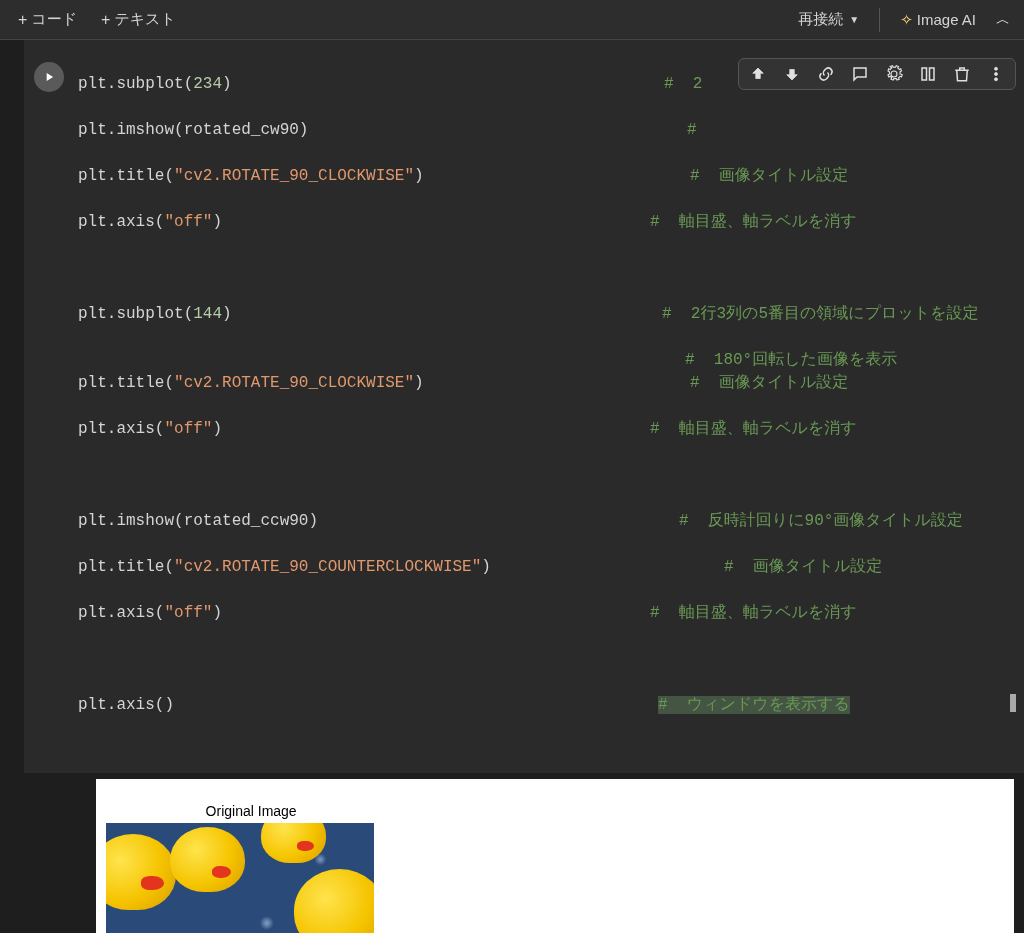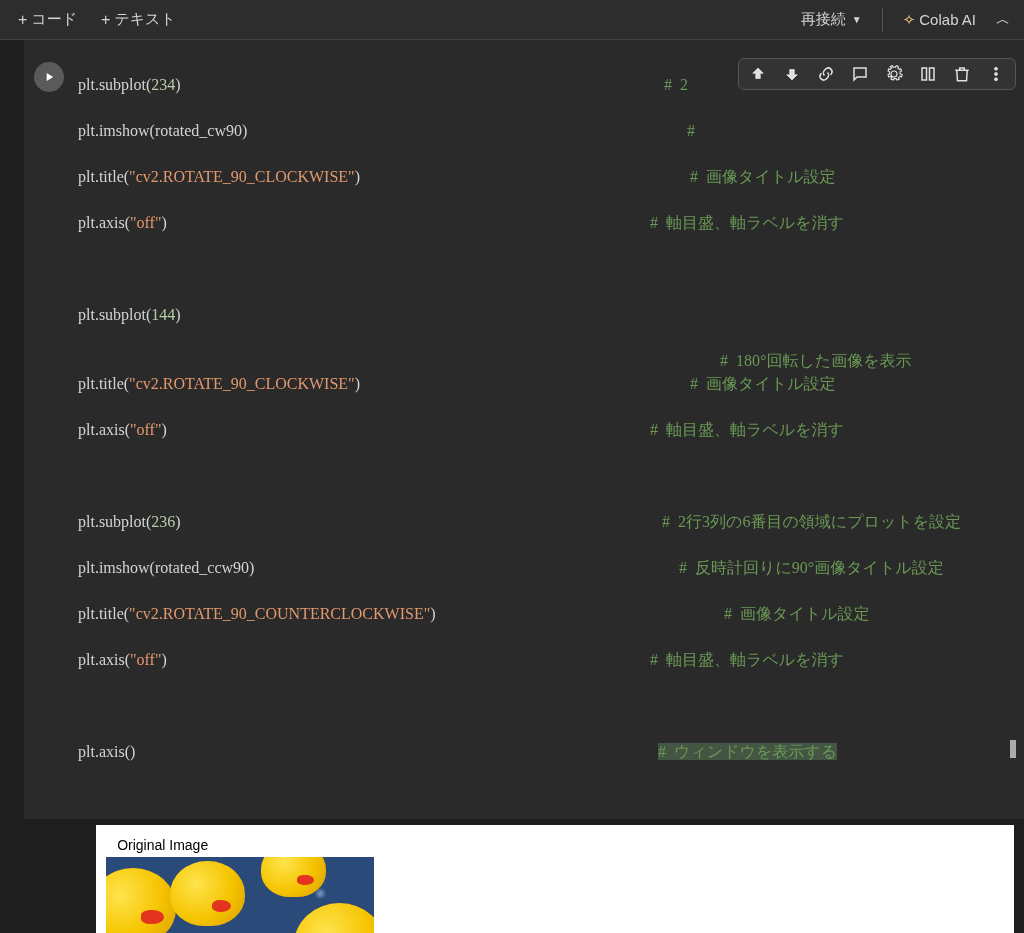--- a/index.html
+++ b/index.html
@@ -66,21 +66,21 @@
     flex-shrink:0;
   }
   .run-btn{
     width:30px;height:30px;border-radius:50%;
     background:#5a5a5a;display:flex;align-items:center;justify-content:center;
     cursor:pointer;
   }
   .run-btn svg{fill:#fff;}
   .code-area{
     flex:1;
-    font-family:Liberation Serif, serif;
+    font-family:Liberation Mono, monospace;
     font-size:16px;
     line-height:23px;
     padding:10px 9px 10px 4px;
     white-space:pre;
     position:relative;
     overflow:hidden;
   }
   .code-line{display:flex;}
   .code-left{flex:0 0 auto;}
   .code-right{flex:0 0 auto;text-align:left;position:absolute;}
@@ -145,21 +145,21 @@
   .water-sparkle{
     position:absolute;inset:0;
     background-image:
       radial-gradient(circle at 20% 30%, rgba(180,210,255,.6) 1px, transparent 6px),
       radial-gradient(circle at 60% 55%, rgba(200,225,255,.5) 1px, transparent 7px),
       radial-gradient(circle at 80% 20%, rgba(180,210,255,.5) 1px, transparent 6px),
       radial-gradient(circle at 35% 75%, rgba(200,225,255,.45) 1px, transparent 7px),
       radial-gradient(circle at 70% 85%, rgba(180,210,255,.5) 1px, transparent 6px);
   }
   .row1 .plot-cell:first-child{align-items:flex-start;padding-left:6px;}
-  .row1 .plot-title{align-self:center;width:268px;}
+  .row1 .plot-title{align-self:center;width:268px;text-align:center;margin-top:12px;}
 </style>
 </head>
 <body>
 
 <div class="topbar">
   <div class="topbar-left">
     <div class="tb-btn">
       <span class="plus">+</span>
       <span>コード</span>
     </div>
@@ -169,21 +169,21 @@
     </div>
   </div>
   <div class="topbar-right">
     <div class="tb-btn">
       <span>再接続</span>
       <span class="chev">▼</span>
     </div>
     <div class="sep"></div>
     <div class="tb-btn">
       <span class="spark">✧</span>
-      <span>Colab AI</span>
+      <span>Image AI</span>
     </div>
     <span class="expand">︿</span>
   </div>
 </div>
 
 <div class="notebook">
   <div class="cell">
 
     <div class="cell-toolbar">
       <span class="ct-ico">
@@ -237,26 +237,25 @@
           </svg>
       </div>
     </div>
 
     <div class="code-area">
 <div class="code-line"><span class="code-left"><span class="obj">plt.</span><span class="fn">subplot</span><span class="pr">(</span><span class="num">234</span><span class="pr">)</span></span><span class="code-right cmt" style="left:590px">#  2</span></div>
 <div class="code-line"><span class="code-left"><span class="obj">plt.</span><span class="fn">imshow</span><span class="pr">(</span><span class="obj">rotated_cw90</span><span class="pr">)</span></span><span class="code-right cmt" style="left:613px">#</span></div>
 <div class="code-line"><span class="code-left"><span class="obj">plt.</span><span class="fn">title</span><span class="pr">(</span><span class="str">"cv2.ROTATE_90_CLOCKWISE"</span><span class="pr">)</span></span><span class="code-right cmt" style="left:616px">#  画像タイトル設定</span></div>
 <div class="code-line"><span class="code-left"><span class="obj">plt.</span><span class="fn">axis</span><span class="pr">(</span><span class="str">"off"</span><span class="pr">)</span></span><span class="code-right cmt" style="left:576px">#  軸目盛、軸ラベルを消す</span></div>
 <div class="blank"></div>
-<div class="code-line"><span class="code-left"><span class="obj">plt.</span><span class="fn">subplot</span><span class="pr">(</span><span class="num">144</span><span class="pr">)</span></span></div>
-<div class="code-line"><span class="code-right cmt" style="left:646px">#  180°回転した画像を表示</span></div>
+<div class="code-line"><span class="code-left"><span class="obj">plt.</span><span class="fn">subplot</span><span class="pr">(</span><span class="num">144</span><span class="pr">)</span></span><span class="code-right cmt" style="left:588px">#  2行3列の5番目の領域にプロットを設定</span></div>
+<div class="code-line"><span class="code-right cmt" style="left:611px">#  180°回転した画像を表示</span></div>
 <div class="code-line"><span class="code-left"><span class="obj">plt.</span><span class="fn">title</span><span class="pr">(</span><span class="str">"cv2.ROTATE_90_CLOCKWISE"</span><span class="pr">)</span></span><span class="code-right cmt" style="left:616px">#  画像タイトル設定</span></div>
 <div class="code-line"><span class="code-left"><span class="obj">plt.</span><span class="fn">axis</span><span class="pr">(</span><span class="str">"off"</span><span class="pr">)</span></span><span class="code-right cmt" style="left:576px">#  軸目盛、軸ラベルを消す</span></div>
 <div class="blank"></div>
-<div class="code-line"><span class="code-left"><span class="obj">plt.</span><span class="fn">subplot</span><span class="pr">(</span><span class="num">236</span><span class="pr">)</span></span><span class="code-right cmt" style="left:588px">#  2行3列の6番目の領域にプロットを設定</span></div>
 <div class="code-line"><span class="code-left"><span class="obj">plt.</span><span class="fn">imshow</span><span class="pr">(</span><span class="obj">rotated_ccw90</span><span class="pr">)</span></span><span class="code-right cmt" style="left:605px">#  反時計回りに90°画像タイトル設定</span></div>
 <div class="code-line"><span class="code-left"><span class="obj">plt.</span><span class="fn">title</span><span class="pr">(</span><span class="str">"cv2.ROTATE_90_COUNTERCLOCKWISE"</span><span class="pr">)</span></span><span class="code-right cmt" style="left:650px">#  画像タイトル設定</span></div>
 <div class="code-line"><span class="code-left"><span class="obj">plt.</span><span class="fn">axis</span><span class="pr">(</span><span class="str">"off"</span><span class="pr">)</span></span><span class="code-right cmt" style="left:576px">#  軸目盛、軸ラベルを消す</span></div>
 <div class="blank"></div>
 <div class="code-line"><span class="code-left"><span class="obj">plt.</span><span class="fn">axis</span><span class="pr">(</span><span class="pr">)</span></span><span class="code-right" style="left:584px"><span class="cmt hl">#  ウィンドウを表示する</span></span><span style="position:absolute;right:8px" class="cursor"></span></div>
     </div>
   </div>
 
   <div class="output">
     <div class="plot-row row1">

